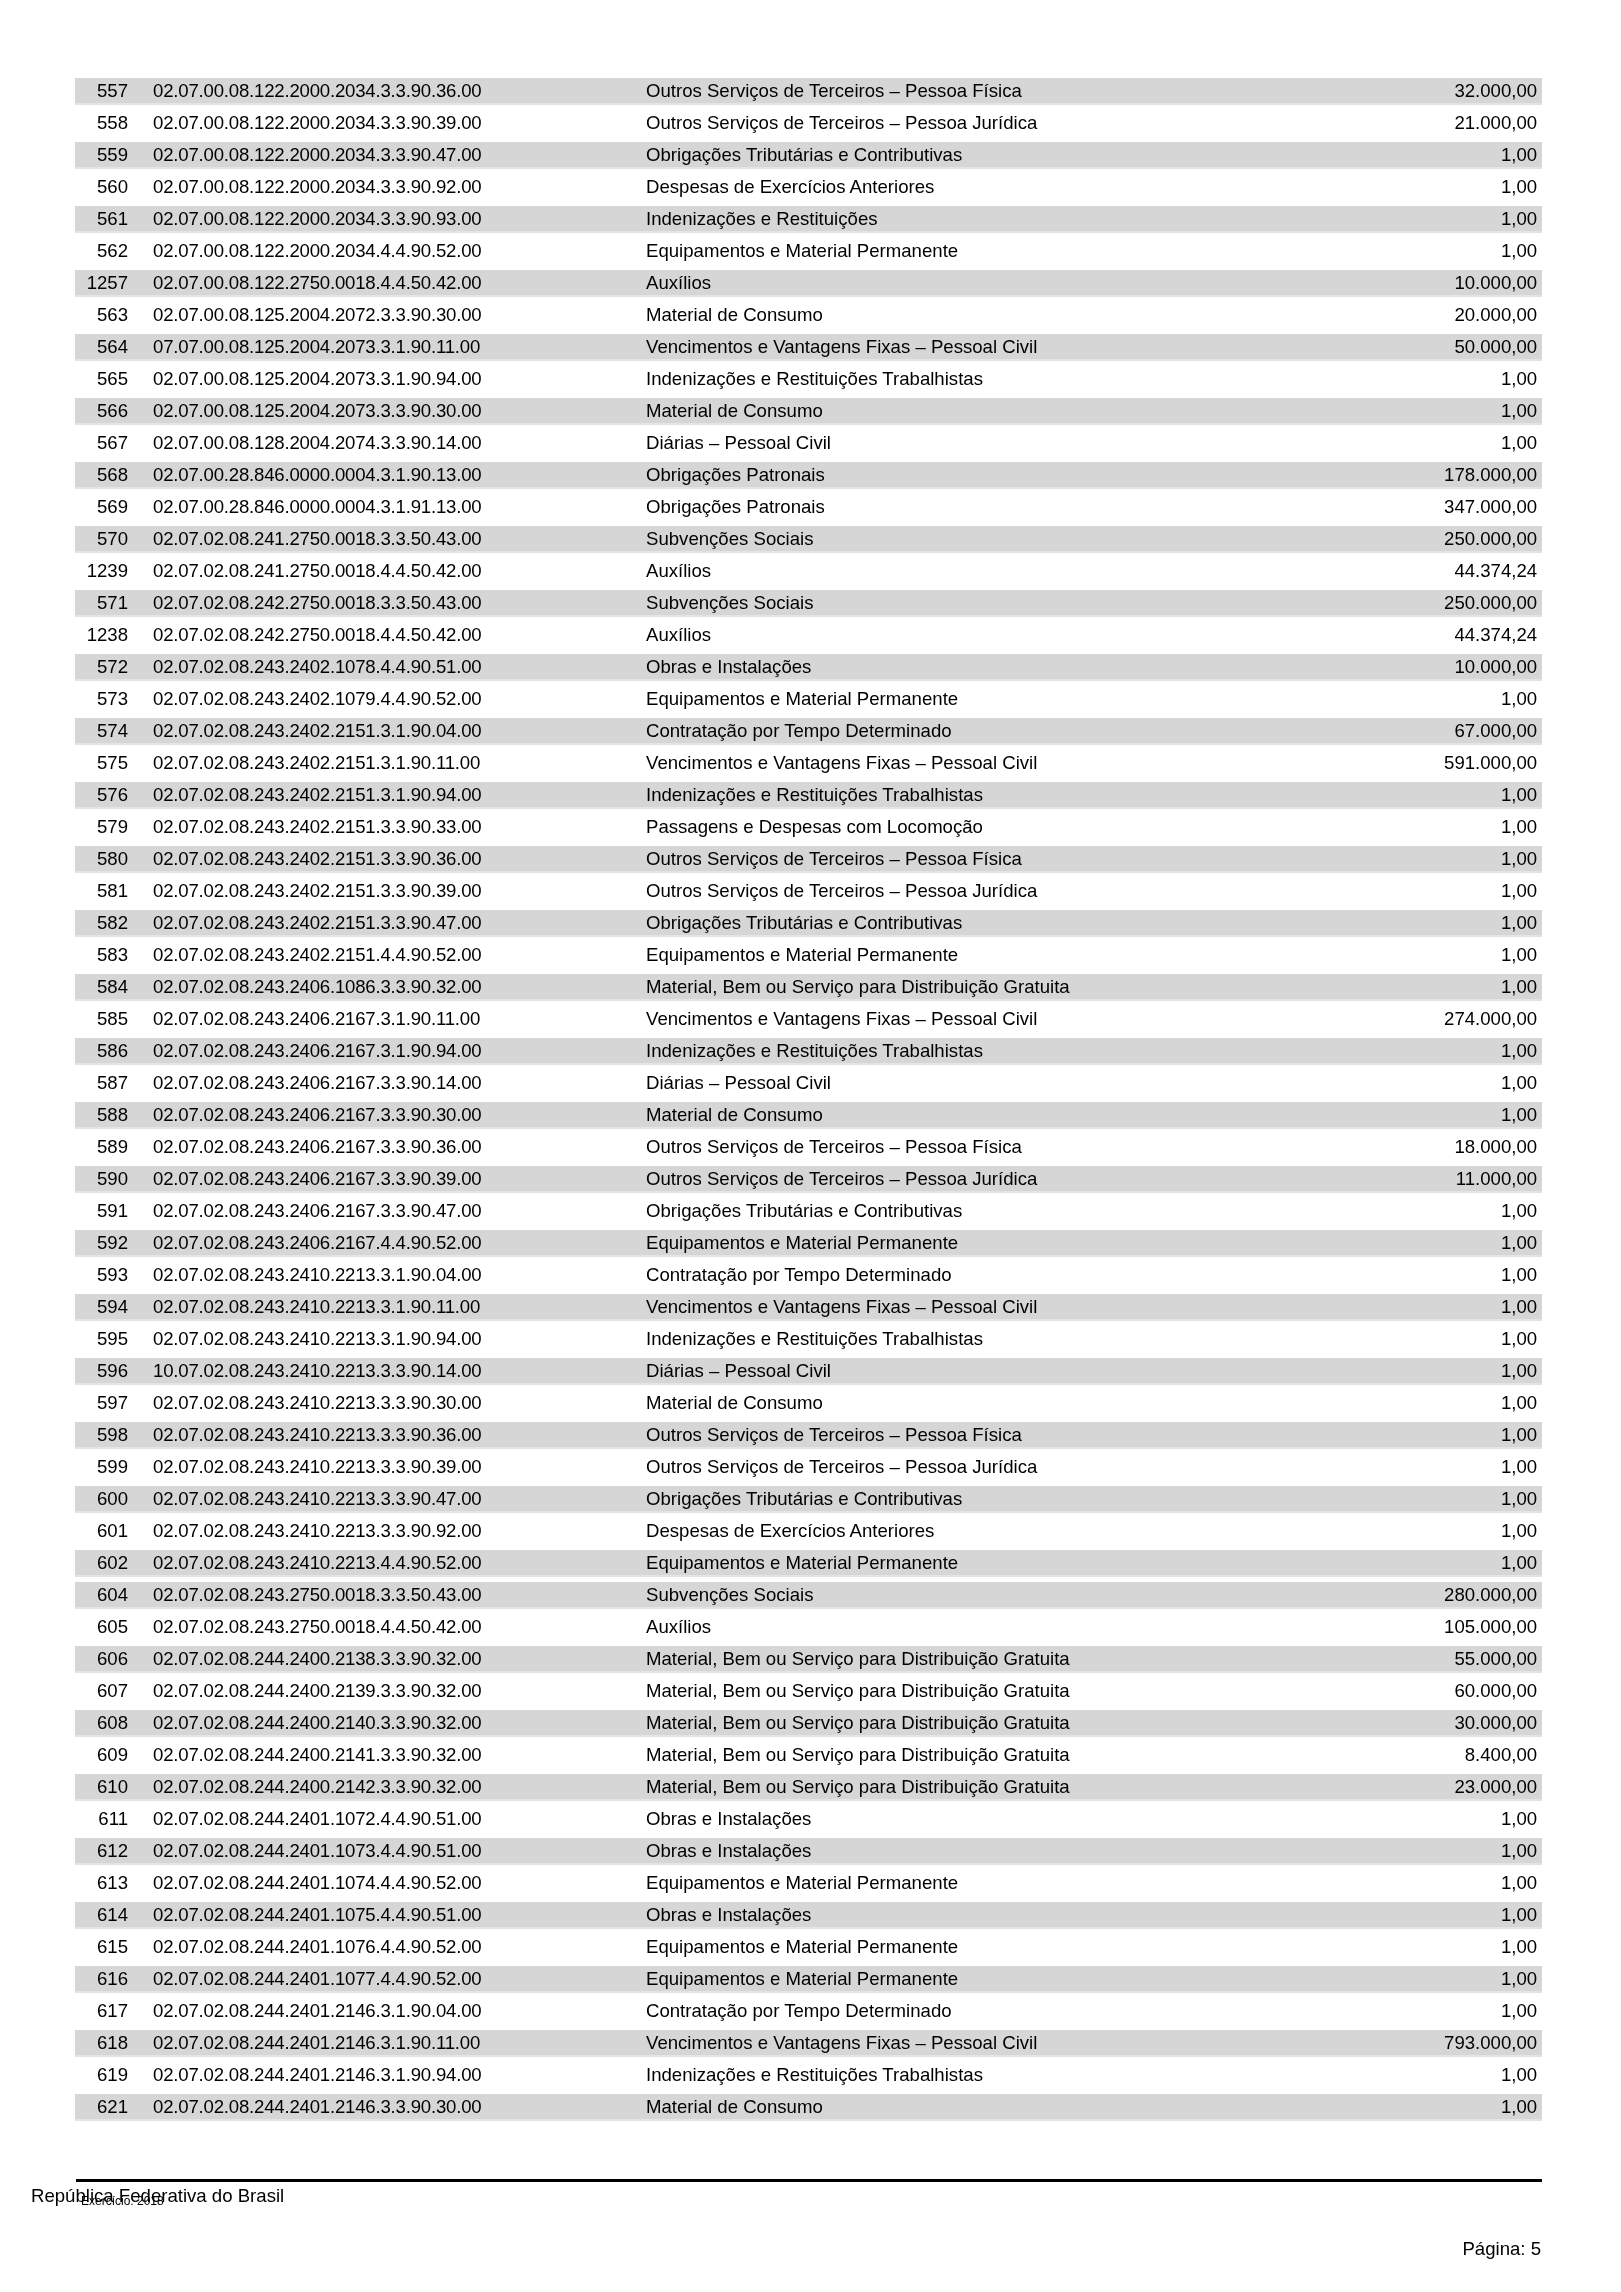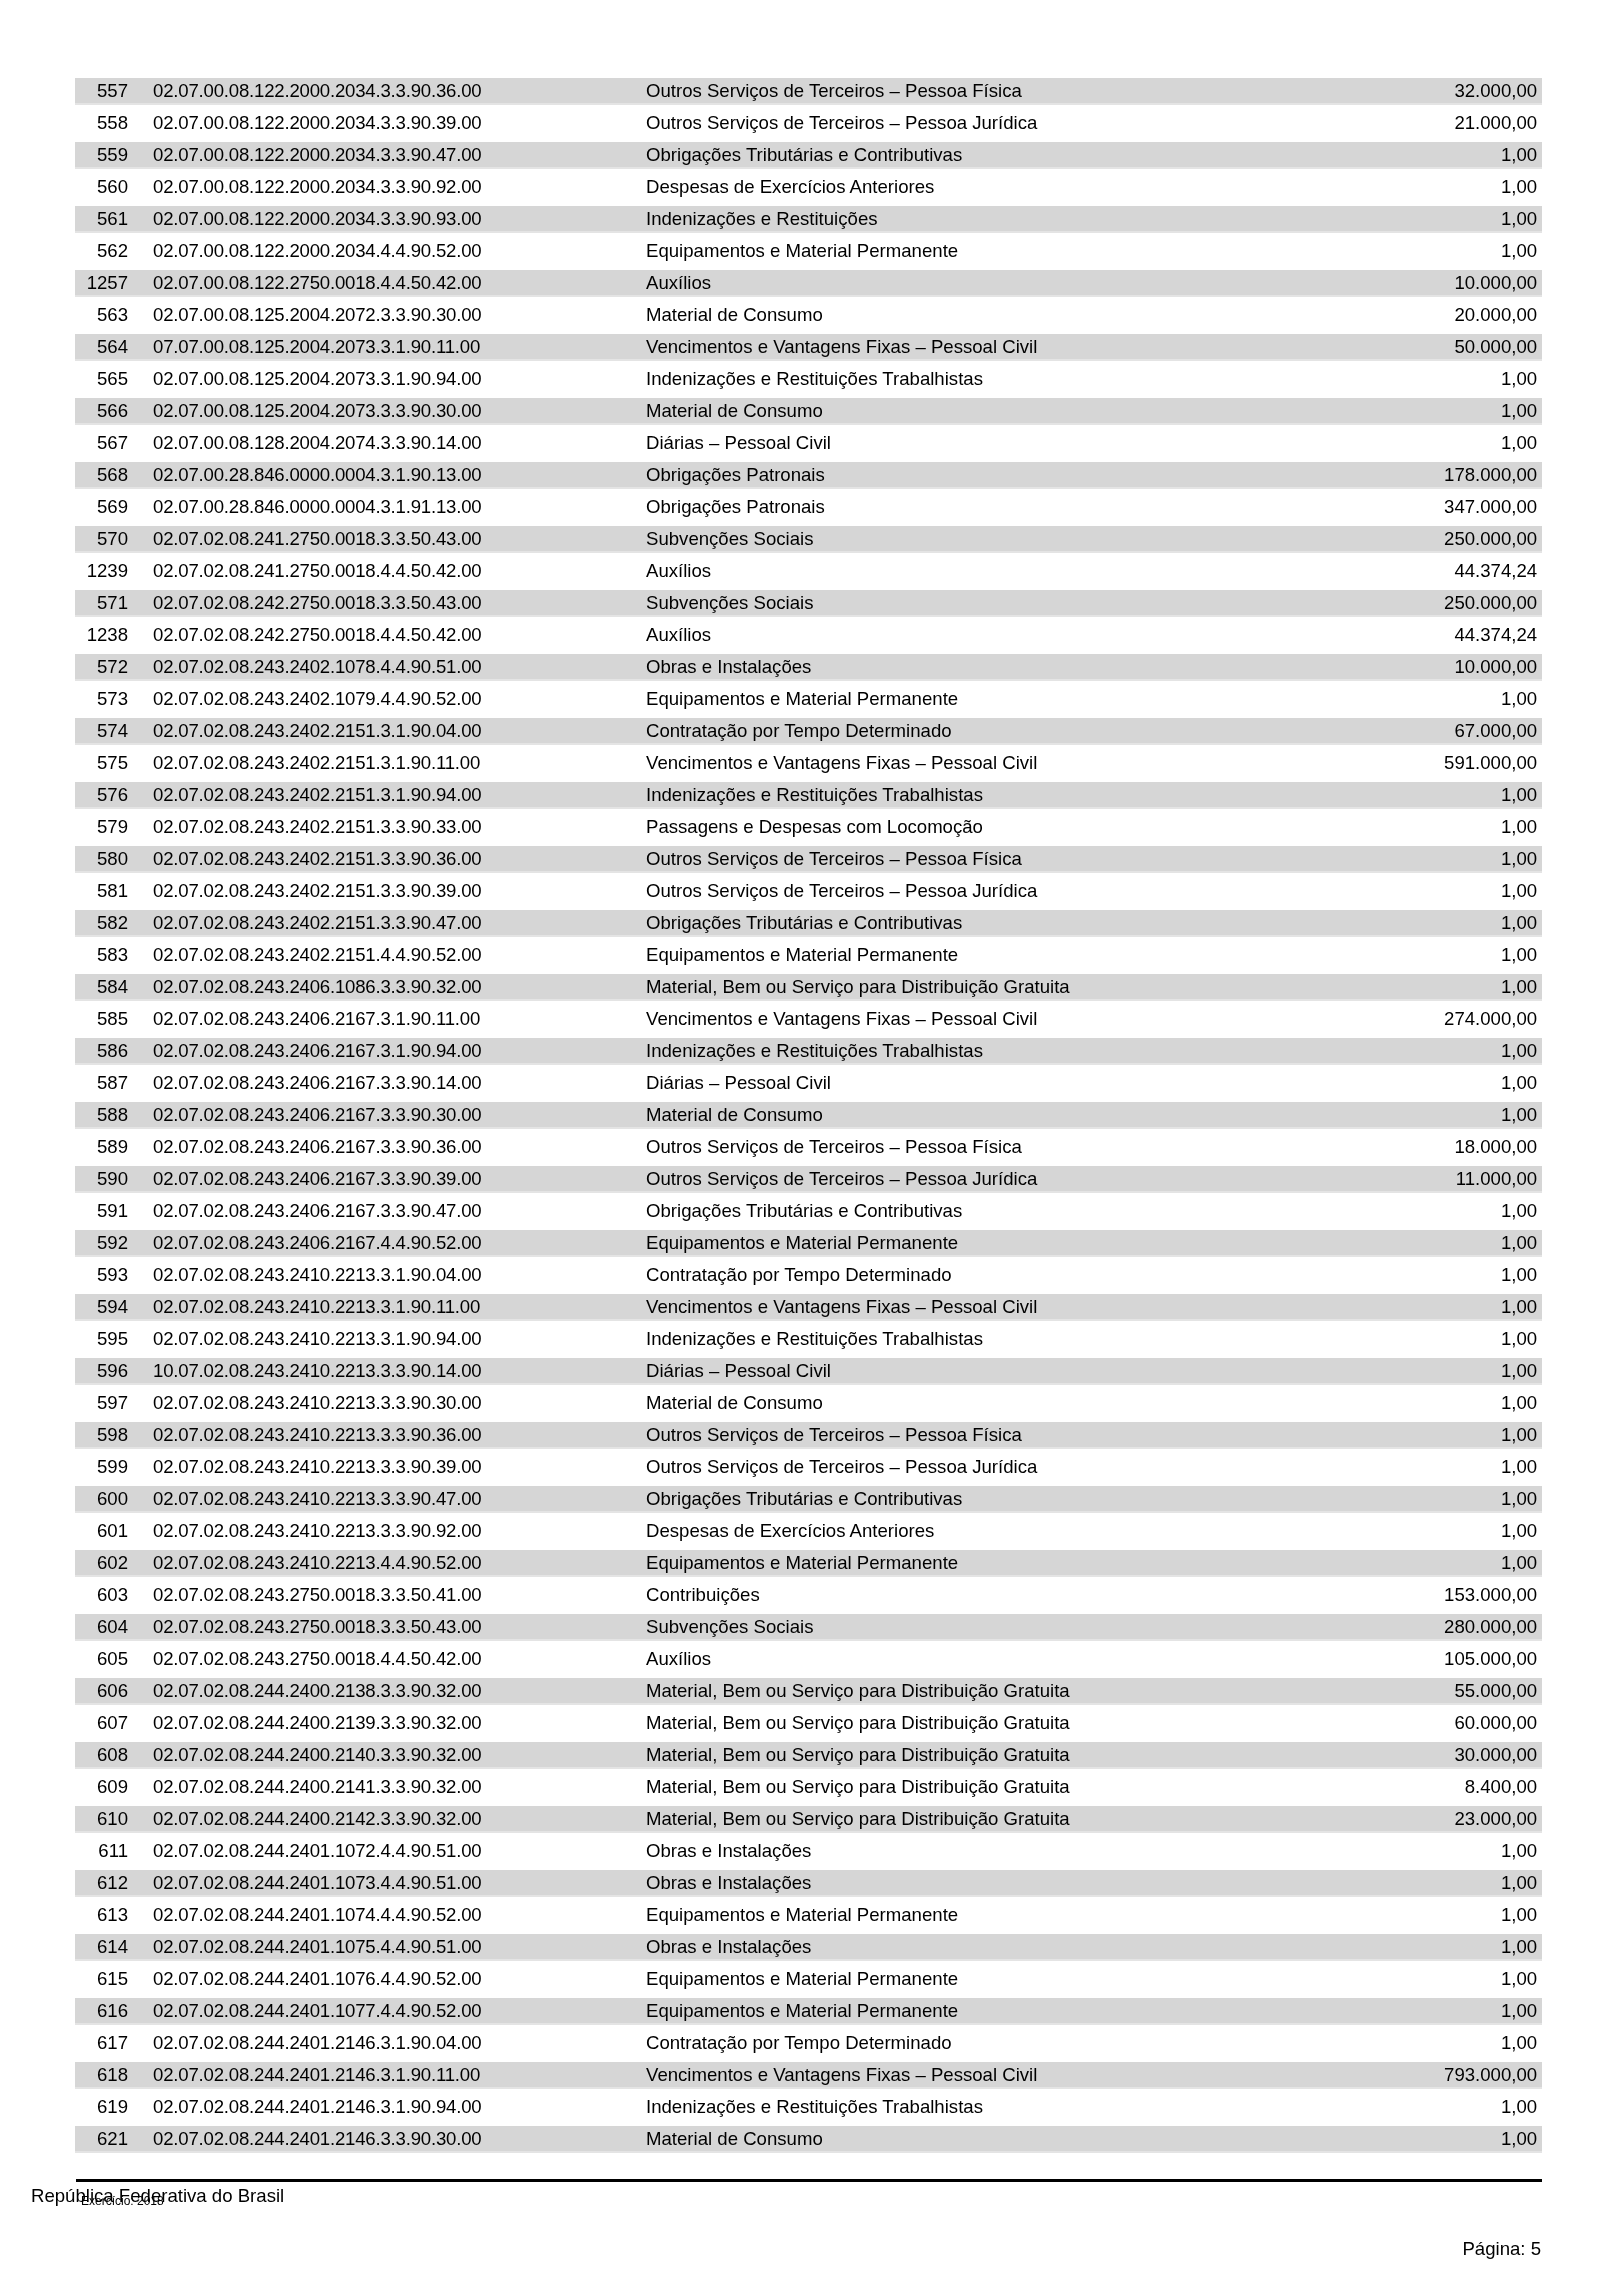--- a/index.html
+++ b/index.html
@@ -344,27 +344,20 @@
       <span class="desc">Despesas de Exercícios Anteriores</span>
       <span class="val">1,00</span>
     </div>
     <div class="row shaded">
       <div class="band"></div>
       <span class="num">602</span>
       <span class="code">02.07.02.08.243.2410.2213.4.4.90.52.00</span>
       <span class="desc">Equipamentos e Material Permanente</span>
       <span class="val">1,00</span>
     </div>
-    <div class="row">
-      <div class="band"></div>
-      <span class="num">603</span>
-      <span class="code">02.07.02.08.243.2750.0018.3.3.50.41.00</span>
-      <span class="desc">Contribuições</span>
-      <span class="val">153.000,00</span>
-    </div>
     <div class="row shaded">
       <div class="band"></div>
       <span class="num">604</span>
       <span class="code">02.07.02.08.243.2750.0018.3.3.50.43.00</span>
       <span class="desc">Subvenções Sociais</span>
       <span class="val">280.000,00</span>
     </div>
     <div class="row">
       <div class="band"></div>
       <span class="num">605</span>

